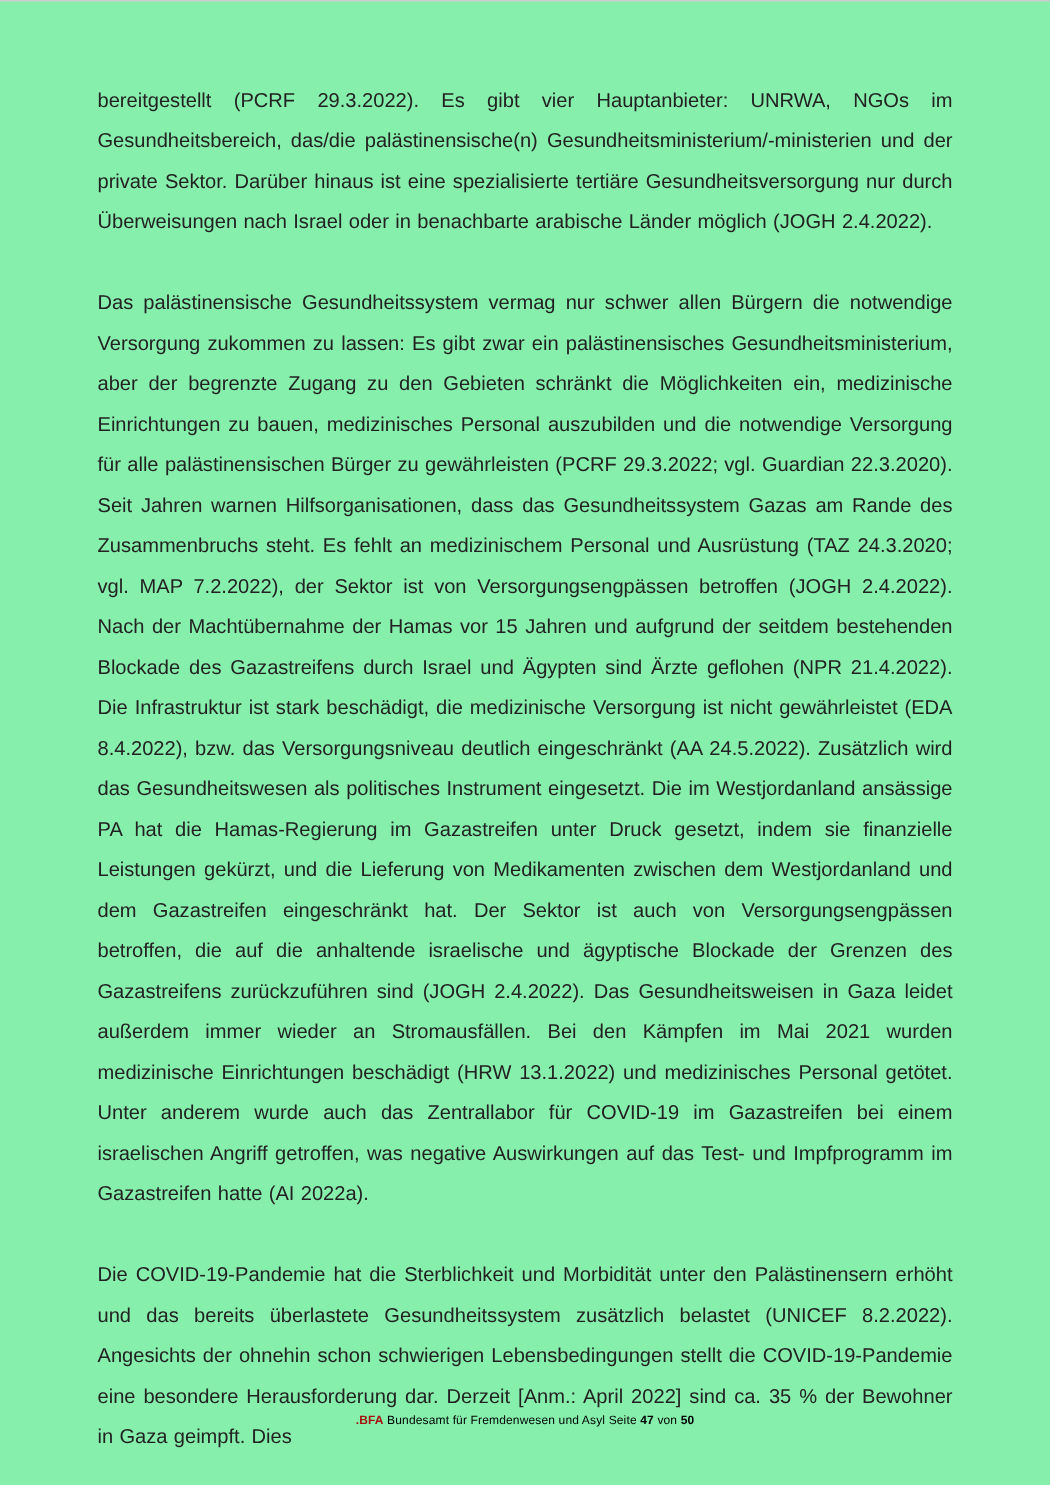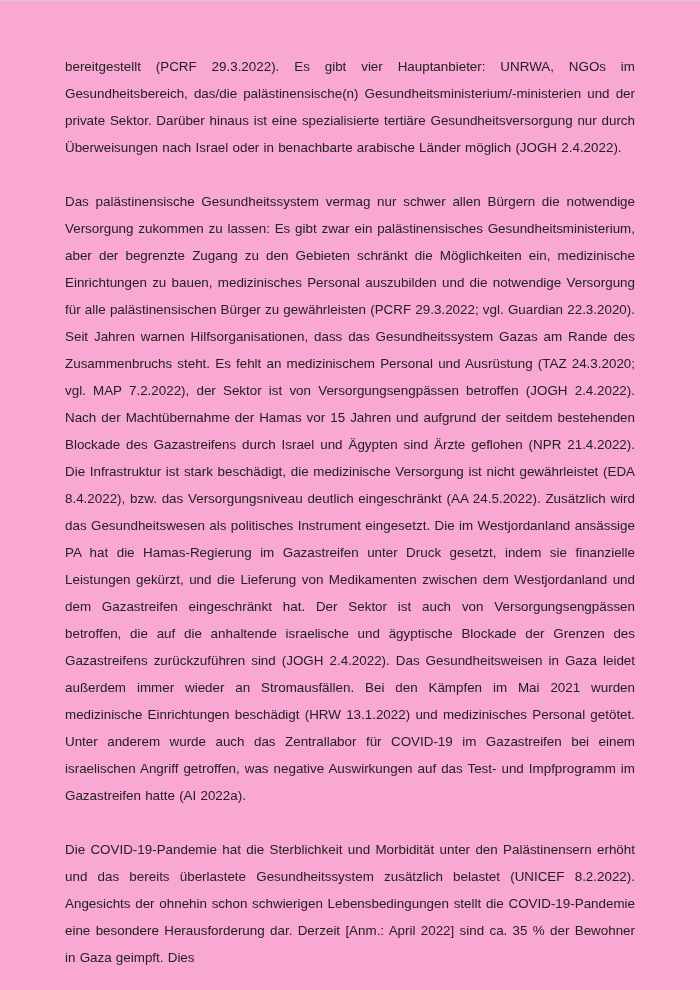--- a/index.html
+++ b/index.html
@@ -5,21 +5,21 @@
     html, body {
       margin: 0;
       padding: 0;
       background: #e8e8e8;
     }
     .page {
       position: relative;
       width: 700px;
       height: 990px;
       margin: 0 auto;
-      background: #f9a8d4;
+      background: #86efac;
       font-family: "Liberation Sans", sans-serif;
       color: #1f1f1f;
       overflow: hidden;
       box-sizing: border-box;
       border-top: 1px solid #cccccc;
     }
     .content {
       position: absolute;
       top: 52px;
       left: 65px;
@@ -63,14 +63,22 @@
 <body>
 
 <div class="page">
 
   <div class="content">
     <p>bereitgestellt (PCRF 29.3.2022). Es gibt vier Hauptanbieter: UNRWA, NGOs im Gesundheitsbereich, das/die palästinensische(n) Gesundheitsministerium/-ministerien und der private Sektor. Darüber hinaus ist eine spezialisierte tertiäre Gesundheitsversorgung nur durch Überweisungen nach Israel oder in benachbarte arabische Länder möglich (JOGH 2.4.2022).</p>
     <p>Das palästinensische Gesundheitssystem vermag nur schwer allen Bürgern die notwendige Versorgung zukommen zu lassen: Es gibt zwar ein palästinensisches Gesundheitsministerium, aber der begrenzte Zugang zu den Gebieten schränkt die Möglichkeiten ein, medizinische Einrichtungen zu bauen, medizinisches Personal auszubilden und die notwendige Versorgung für alle palästinensischen Bürger zu gewährleisten (PCRF 29.3.2022; vgl. Guardian 22.3.2020). Seit Jahren warnen Hilfsorganisationen, dass das Gesundheitssystem Gazas am Rande des Zusammenbruchs steht. Es fehlt an medizinischem Personal und Ausrüstung (TAZ 24.3.2020; vgl. MAP 7.2.2022), der Sektor ist von Versorgungsengpässen betroffen (JOGH 2.4.2022). Nach der Machtübernahme der Hamas vor 15 Jahren und aufgrund der seitdem bestehenden Blockade des Gazastreifens durch Israel und Ägypten sind Ärzte geflohen (NPR 21.4.2022). Die Infrastruktur ist stark beschädigt, die medizinische Versorgung ist nicht gewährleistet (EDA 8.4.2022), bzw. das Versorgungsniveau deutlich eingeschränkt (AA 24.5.2022). Zusätzlich wird das Gesundheitswesen als politisches Instrument eingesetzt. Die im Westjordanland ansässige PA hat die Hamas-Regierung im Gazastreifen unter Druck gesetzt, indem sie finanzielle Leistungen gekürzt, und die Lieferung von Medikamenten zwischen dem Westjordanland und dem Gazastreifen eingeschränkt hat. Der Sektor ist auch von Versorgungsengpässen betroffen, die auf die anhaltende israelische und ägyptische Blockade der Grenzen des Gazastreifens zurückzuführen sind (JOGH 2.4.2022). Das Gesundheitsweisen in Gaza leidet außerdem immer wieder an Stromausfällen. Bei den Kämpfen im Mai 2021 wurden medizinische Einrichtungen beschädigt (HRW 13.1.2022) und medizinisches Personal getötet. Unter anderem wurde auch das Zentrallabor für COVID-19 im Gazastreifen bei einem israelischen Angriff getroffen, was negative Auswirkungen auf das Test- und Impfprogramm im Gazastreifen hatte (AI 2022a).</p>
     <p>Die COVID-19-Pandemie hat die Sterblichkeit und Morbidität unter den Palästinensern erhöht und das bereits überlastete Gesundheitssystem zusätzlich belastet (UNICEF 8.2.2022). Angesichts der ohnehin schon schwierigen Lebensbedingungen stellt die COVID-19-Pandemie eine besondere Herausforderung dar. Derzeit [Anm.: April 2022] sind ca. 35 % der Bewohner in Gaza geimpft. Dies</p>
   </div>
 
+  <div class="footer">
+    <span class="brand-dot">.</span><span class="brand">BFA</span>
+    <span class="org">Bundesamt für Fremdenwesen und Asyl</span>
+    <span class="org">Seite</span>
+    <span class="pagenum">47</span>
+    <span class="org">von</span>
+    <span class="pagenum">50</span>
+  </div>
 
 </div>
 
 </body></html>

